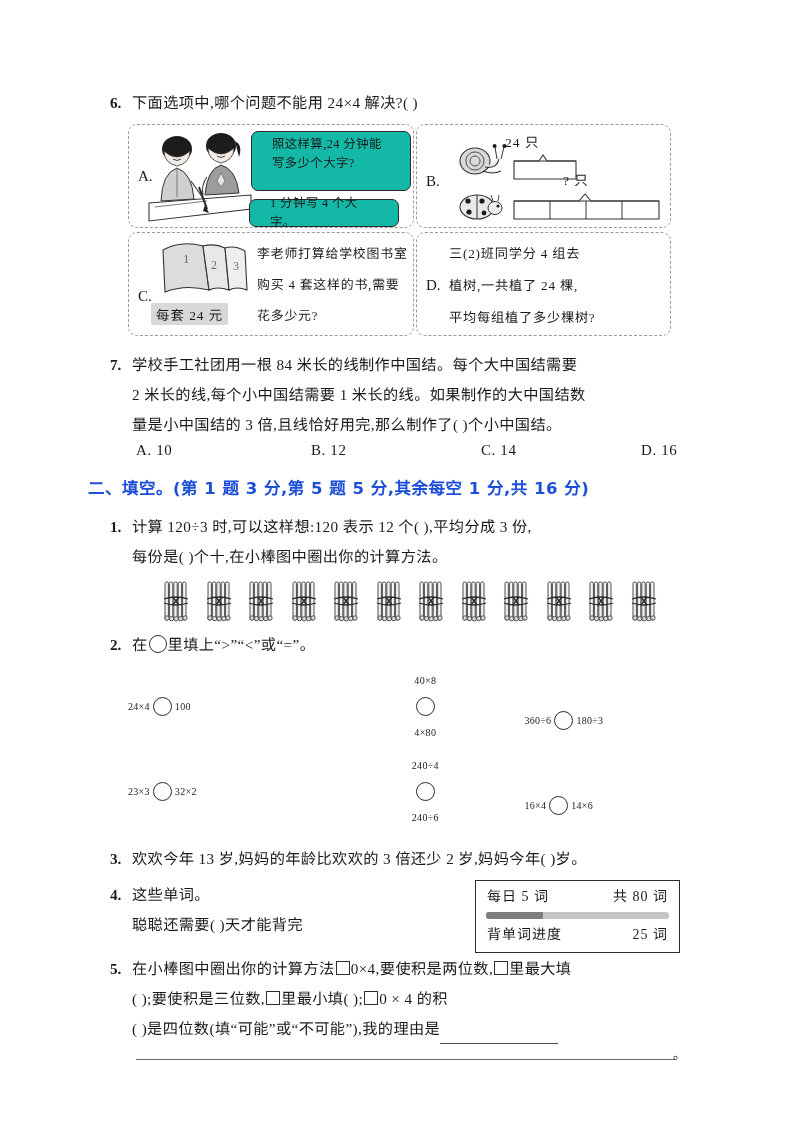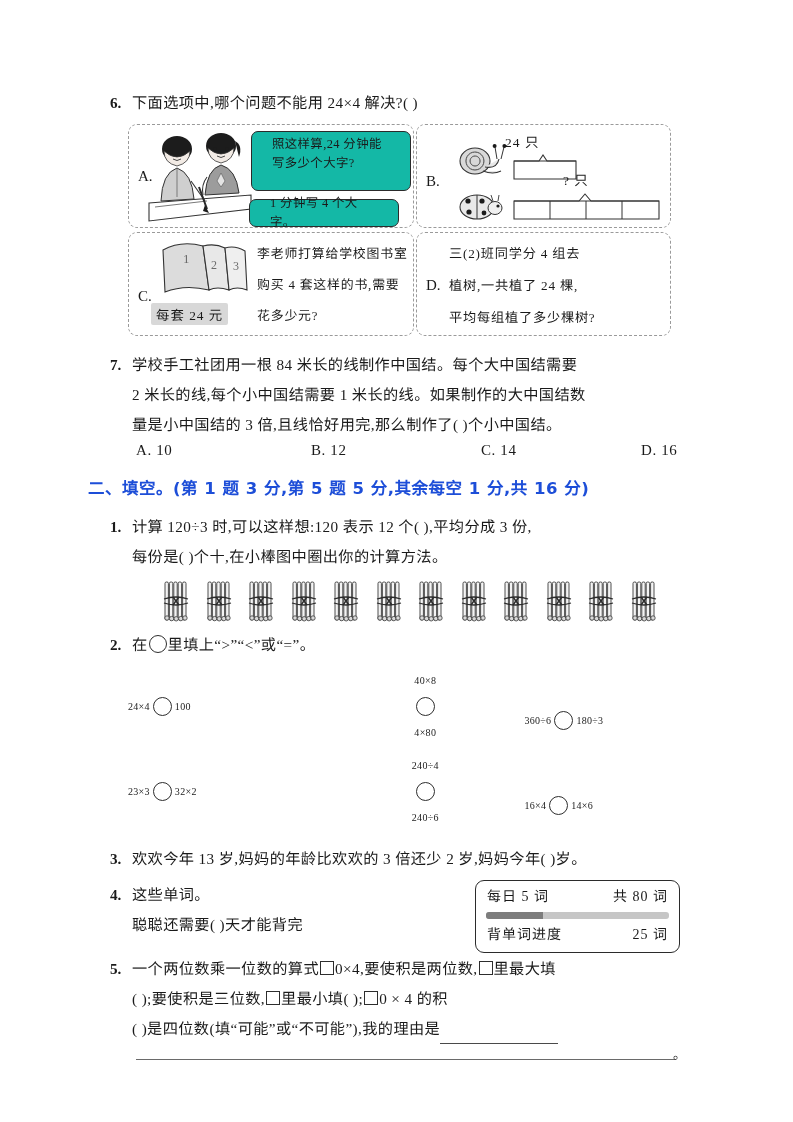--- a/index.html
+++ b/index.html
@@ -190,21 +190,21 @@
     margin: 0 1px -3px 1px;
   }
 
   
   .word-card {
     position: absolute;
     left: 365px;
     top: 0px;
     width: 205px;
     border: 1.6px solid #2b2b2b;
-    border-radius: 9px;
+    border-radius: 0;
     background: #fff;
     padding: 3px 0 4px 0;
     box-sizing: border-box;
   }
   .wc-row {
     display: flex;
     justify-content: space-between;
     padding: 0 11px;
     font-size: 14px;
     line-height: 26px;
@@ -723,21 +723,21 @@
         <div class="wc-row">
           <span>背单词进度</span>
           <span>25 词</span>
         </div>
       </div>
     </div>
 
     <div class="q mt14">
       <div class="q-num">5.</div>
       <div class="q-body">
-        <div class="txt"><span>一个两位数乘一位数的算式</span><span class="sq"></span><span>0×4,要使积是两位数,</span><span class="sq"></span><span>里最大填</span></div>
+        <div class="txt"><span>在小棒图中圈出你的计算方法</span><span class="sq"></span><span>0×4,要使积是两位数,</span><span class="sq"></span><span>里最大填</span></div>
         <div class="txt"><span>(          );要使积是三位数,</span><span class="sq"></span><span>里最小填(          );</span><span class="sq"></span><span>0 × 4 的积</span></div>
         <div class="txt"><span>(          )是四位数(填“可能”或“不可能”),我的理由是</span><span class="rule" style="width:118px;"></span></div>
       </div>
     </div>
 
     <div class="long-rule">
       <span class="dot">。</span>
     </div>
 
   </div>

